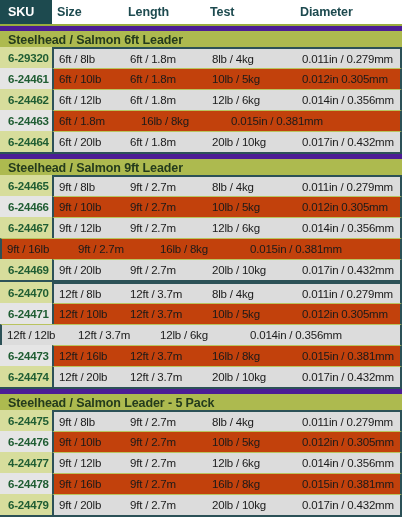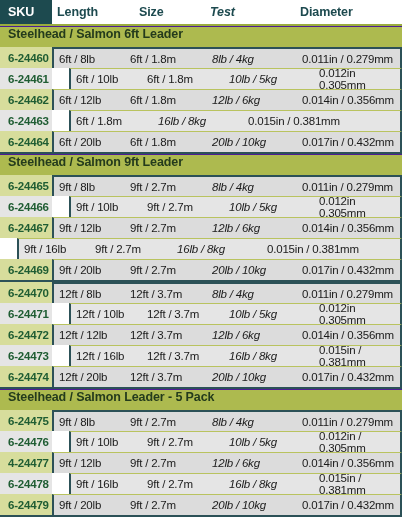--- a/index.html
+++ b/index.html
@@ -7,77 +7,77 @@
     width:414px;height:527px;overflow:hidden;background:#ffffff;
     font-family:"Liberation Sans","DejaVu Sans",sans-serif;
     -webkit-font-smoothing:antialiased;
   }
   #table{width:402px;height:527px;position:relative;overflow:hidden;}
 
   
   .c-sku{width:52px;flex:0 0 52px;padding-left:8px;box-sizing:border-box;}
   .c-size{width:71px;flex:0 0 71px;padding-left:5px;box-sizing:border-box;}
   .c-len{width:82px;flex:0 0 82px;padding-left:5px;box-sizing:border-box;}
-  .c-test{width:90px;flex:0 0 90px;padding-left:5px;box-sizing:border-box;font-style:italic;}
+  .c-test{width:90px;flex:0 0 90px;padding-left:5px;box-sizing:border-box;}
   .c-dia{flex:1 1 auto;padding-left:5px;box-sizing:border-box;}
 
   
   .thead{display:flex;align-items:stretch;height:24px;background:#ffffff;}
   .th{font-size:12.5px;font-weight:bold;color:#1d4a4f;display:flex;align-items:center;
       letter-spacing:-0.1px;}
   .th.sku{background:#1d4a4f;color:#ffffff;}
   .head-rule{height:2px;background:#9aad3e;width:414px;}
 
   
   .section-bar{
-    height:21px;background:#adba4f;display:flex;align-items:flex-start;
+    height:21px;background:#adba4f;display:flex;align-items:flex-end;
     padding-left:8px;box-sizing:border-box;width:414px;
-    border-top:1px solid #4c1d95;
+    border-top:5px solid #4c1d95;
   }
   .section-bar .label{font-size:12.5px;font-weight:bold;color:#243b1c;letter-spacing:-0.1px;}
 
   
   .rows{border-bottom:2px solid #2c5157;}
   .row{display:flex;align-items:stretch;height:21px;}
   .cell{font-size:11.5px;color:#1a1a1a;display:flex;align-items:center;letter-spacing:-0.2px;}
   .cell.sku{font-weight:bold;color:#1f5d33;font-size:11.5px;}
 
   
   .row.odd  .c-sku{background:#d7dd9c;}
   .row.even .c-sku{background:#e5e5e5;}
 
   
   .databand{display:flex;flex:1 1 auto;border-left:2px solid #2c5157;
             border-right:2px solid #2c5157;box-sizing:border-box;}
   .row.shade .databand{background:#dcdcdc;}
-  .row.plain .databand{background:#e5e5e5;margin-left:17px;}
+  .row.plain .databand{background:#c2410c;}
   .row.sep   .databand{border-top:1px solid #b9c35f;}
   .rows .row:first-child .databand{border-top:2px solid #2c5157;justify-content:flex-end;}
 </style>
 </head>
 <body>
 
 <div id="table">
 
   <div class="thead">
     <div class="th sku c-sku">SKU</div>
+    <div class="th c-size">Size</div>
     <div class="th c-len">Length</div>
-    <div class="th c-size">Size</div>
     <div class="th c-test">Test</div>
     <div class="th c-dia">Diameter</div>
   </div>
   <div class="head-rule"></div>
 
   <div id="sections">
       <div class="section-bar">
         <span class="label">Steelhead / Salmon 6ft Leader</span>
       </div>
       <div class="rows">
         <div class="row odd shade">
-          <div class="cell sku c-sku">6-24460</div>
+          <div class="cell sku c-sku">6-29320</div>
           <div class="databand">
             <div class="cell c-size">6ft / 8lb</div>
             <div class="cell c-len">6ft / 1.8m</div>
             <div class="cell c-test">8lb / 4kg</div>
             <div class="cell c-dia">0.011in / 0.279mm</div>
           </div>
         </div>
         <div class="row even plain sep">
           <div class="cell sku c-sku">6-24461</div>
           <div class="databand">
@@ -176,21 +176,20 @@
         <div class="row even plain sep">
           <div class="cell sku c-sku">6-24471</div>
           <div class="databand">
             <div class="cell c-size">12ft / 10lb</div>
             <div class="cell c-len">12ft / 3.7m</div>
             <div class="cell c-test">10lb / 5kg</div>
             <div class="cell c-dia">0.012in 0.305mm</div>
           </div>
         </div>
         <div class="row odd shade sep">
-          <div class="cell sku c-sku">6-24472</div>
           <div class="databand">
             <div class="cell c-size">12ft / 12lb</div>
             <div class="cell c-len">12ft / 3.7m</div>
             <div class="cell c-test">12lb / 6kg</div>
             <div class="cell c-dia">0.014in / 0.356mm</div>
           </div>
         </div>
         <div class="row even plain sep">
           <div class="cell sku c-sku">6-24473</div>
           <div class="databand">

